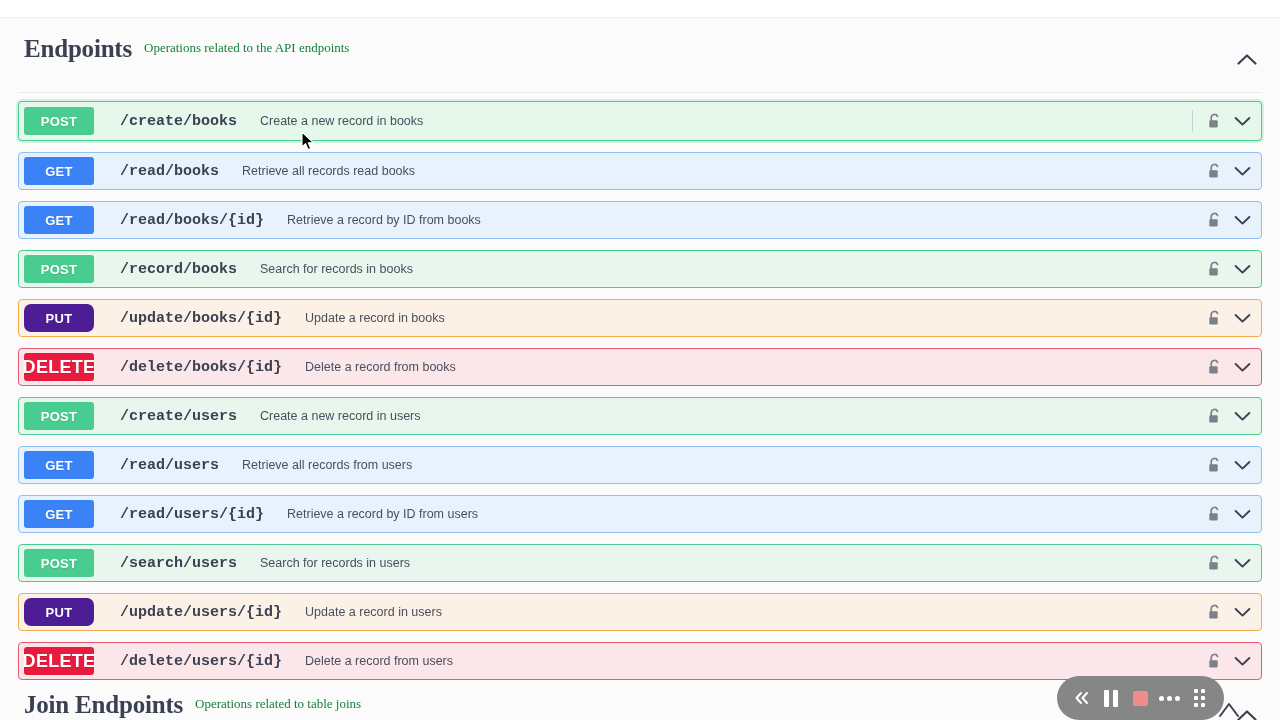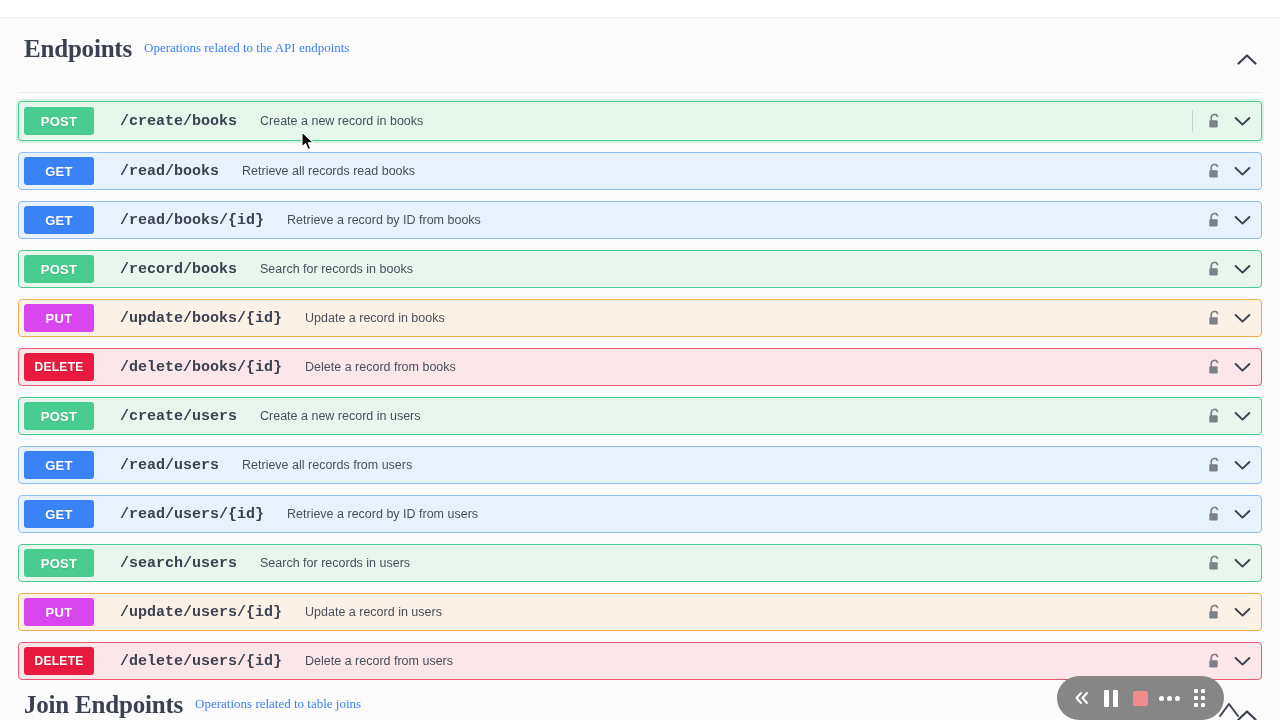--- a/index.html
+++ b/index.html
@@ -55,21 +55,21 @@
   }
   .section-title {
     font-size: 25px;
     font-weight: bold;
     color: #3b4151;
     letter-spacing: -0.2px;
     line-height: 1;
   }
   .section-desc {
     font-size: 13px;
-    color: #3b82f6;
+    color: #15803d;
     margin-left: 12px;
     line-height: 1;
     padding-top: 5px;
   }
   .section-toggle {
     position: absolute;
     right: 0;
     top: 50%;
     transform: translateY(-50%);
     width: 30px; height: 30px;
@@ -127,23 +127,23 @@
     font-weight: bold;
     letter-spacing: 0.3px;
     display: flex;
     align-items: center;
     justify-content: center;
     flex: 0 0 70px;
     text-shadow: 0 1px 0 rgba(0,0,0,0.10);
   }
   .m-post   .badge { background:#49cc90; }
   .m-get    .badge { background:#3b82f6; }
-  .m-put    .badge { background:#d946ef; }
+  .m-put    .badge { background:#4c1d95;border-radius:7px; }
   .m-delete .badge { background:#e81b3e; }
-  .m-delete .badge { font-size: 12px; }
+  .m-delete .badge { font-size: 18px; }
 
   .op-path {
     margin-left: 13px;
     font-family: "Liberation Mono", monospace;
     font-size: 15px;
     font-weight: bold;
     color: #3b4151;
     white-space: nowrap;
   }
   .op-desc {

